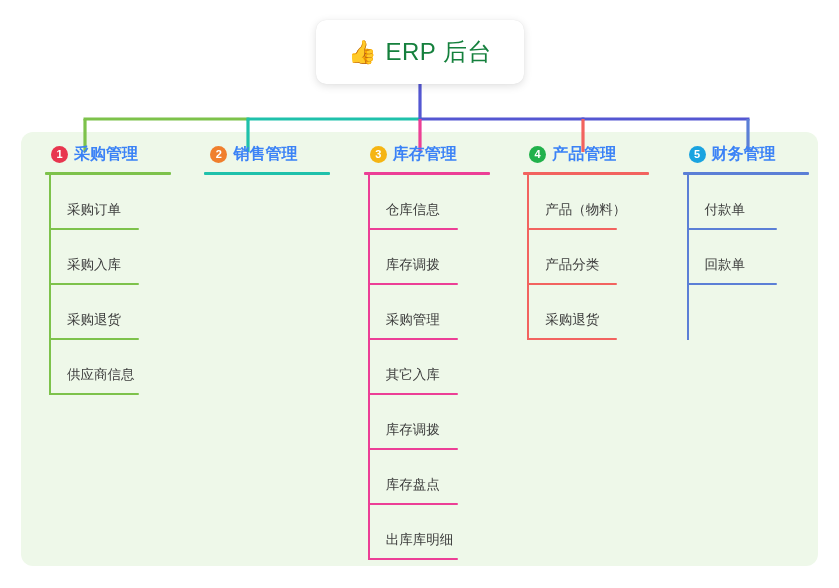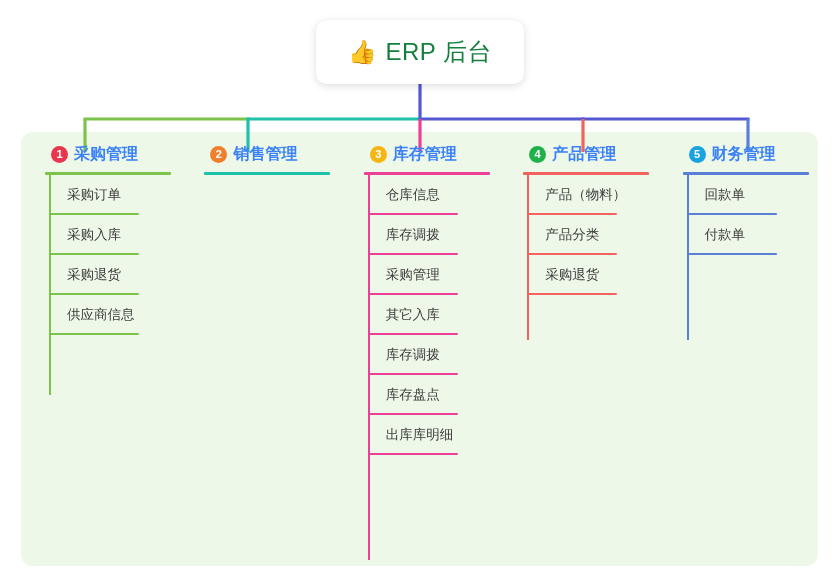--- a/index.html
+++ b/index.html
@@ -124,21 +124,21 @@
     padding-top: 0px;
   }
   .spine {
     position: absolute;
     left: 0;
     top: 0;
     width: 2px;
   }
   .leaf {
     position: relative;
-    height: 40px;
+    height: 55px;
     box-sizing: border-box;
   }
   .leaf-label {
     position: absolute;
     left: 18px;
     bottom: 11px;
     font-size: 13.5px;
     color: #3b3b3b;
     white-space: nowrap;
   }
@@ -270,22 +270,22 @@
     </div>
     <div class="column">
       <div class="col-head">
         <span class="badge" style="background: rgb(26, 163, 224);">5</span>
         <span class="col-title">财务管理</span>
       </div>
       <div class="col-rule" style="background: rgb(91, 127, 214);"></div>
       <div class="col-body">
         <div class="spine" style="background: rgb(91, 127, 214); height: 165px;"></div>
         <div class="leaf">
+          <span class="leaf-label">付款单</span>
+          <div class="leaf-rule" style="background: rgb(91, 127, 214);"></div>
+        </div>
+        <div class="leaf">
           <span class="leaf-label">回款单</span>
           <div class="leaf-rule" style="background: rgb(91, 127, 214);"></div>
         </div>
-        <div class="leaf">
-          <span class="leaf-label">付款单</span>
-          <div class="leaf-rule" style="background: rgb(91, 127, 214);"></div>
-        </div>
       </div>
     </div>
   </div>
 
 </body></html>

